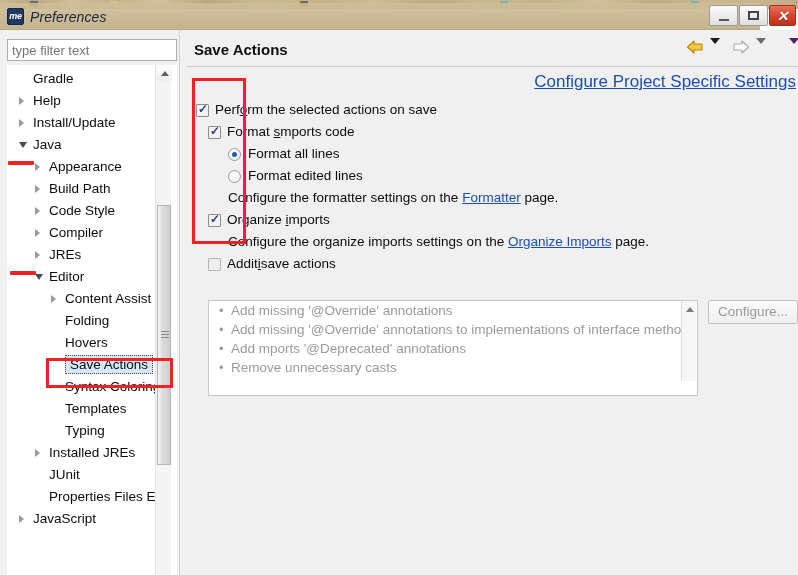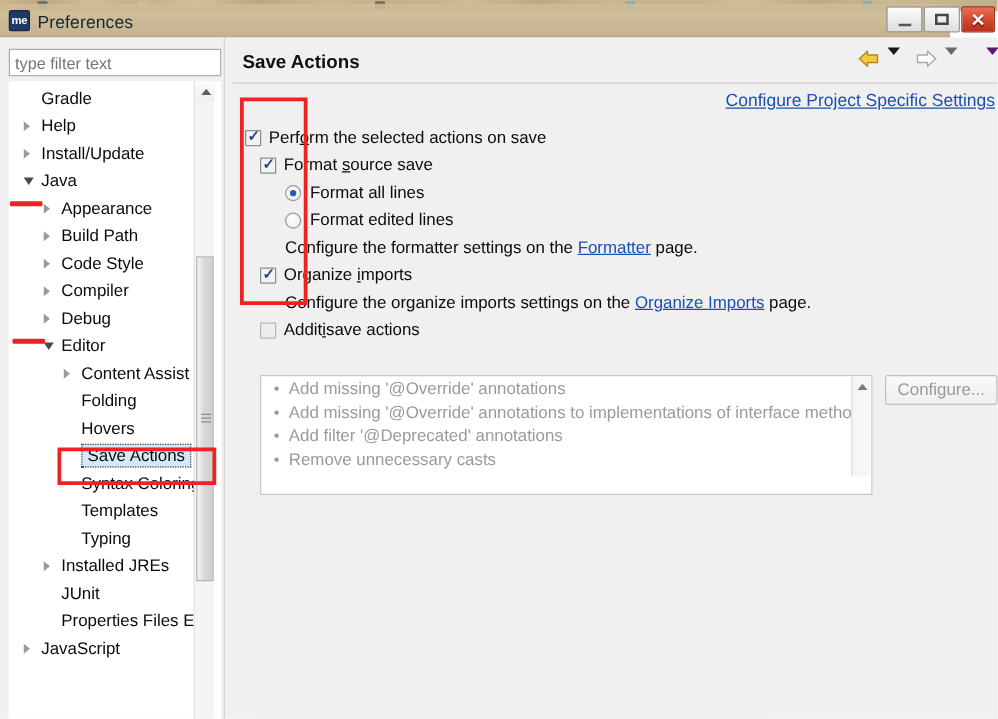--- a/index.html
+++ b/index.html
@@ -32,20 +32,21 @@
   #window {
     position: absolute; left: 0; top: 0; width: 798px; height: 575px;
   }
   #titlebar {
     position: absolute; left: 0; top: 3px; width: 760px; height: 27px;
     background: linear-gradient(180deg,
       rgba(208,190,152,.88) 0%,
       rgba(201,182,143,.92) 45%,
       rgba(193,174,136,.94) 100%);
     border-bottom: 1px solid rgba(150,135,105,.5);
+    font-style: italic;
   }
   #app-icon {
     position: absolute; left: 7px; top: 5px; width: 17px; height: 17px;
     background: #1f3864; border: 1px solid #14264a; border-radius: 2px;
     color: #fff; font-size: 9px; font-weight: bold; line-height: 15px;
     text-align: center; letter-spacing: -.3px;
   }
   #window-title {
     position: absolute; left: 30px; top: 6px;
     font-size: 14px; color: #19243a; letter-spacing: .1px;
@@ -161,21 +162,21 @@
   .chev {
     width: 0; height: 0;
     border-left: 5px solid transparent; border-right: 5px solid transparent;
     border-top: 6px solid #1a1a1a;
   }
   .chev.gray { border-top-color: #6b6b6b; }
   .chev.purple { border-top-color: #5a1a6e; }
 
   #project-link {
     position: absolute; right: 2px; top: 42px;
-    font-size: 14px; color: #1a4fb4; text-decoration: underline;
+    font-size: 17px; color: #1a4fb4; text-decoration: underline;
     cursor: pointer; white-space: nowrap;
   }
 
   
   .opt { position: absolute; font-size: 13.5px; color: #0b0b0b; white-space: nowrap; }
   .cbox {
     position: absolute; width: 13px; height: 13px;
     border: 1px solid #8d8d8d; background: #f2f2f2; border-radius: 1px;
   }
   .cbox.checked::after {
@@ -270,21 +271,21 @@
     <div id="tree-panel">
       <div id="tree-list">
           <div class="trow"><span class="tlabel" style="margin-left: 26px;">Gradle</span></div>
           <div class="trow"><span class="arrow" style="left: 12px;"></span><span class="tlabel" style="margin-left: 26px;">Help</span></div>
           <div class="trow"><span class="arrow" style="left: 12px;"></span><span class="tlabel" style="margin-left: 26px;">Install/Update</span></div>
           <div class="trow"><span class="arrow open" style="left: 12px;"></span><span class="tlabel" style="margin-left: 26px; text-align: right;">Java</span></div>
           <div class="trow"><span class="arrow" style="left: 28px;"></span><span class="tlabel" style="margin-left: 42px;">Appearance</span></div>
           <div class="trow"><span class="arrow" style="left: 28px;"></span><span class="tlabel" style="margin-left: 42px;">Build Path</span></div>
           <div class="trow"><span class="arrow" style="left: 28px;"></span><span class="tlabel" style="margin-left: 42px;">Code Style</span></div>
           <div class="trow"><span class="arrow" style="left: 28px;"></span><span class="tlabel" style="margin-left: 42px;">Compiler</span></div>
-          <div class="trow"><span class="arrow" style="left: 28px;"></span><span class="tlabel" style="margin-left: 42px;">Debug</span></div>
+          <div class="trow"><span class="arrow" style="left: 28px;"></span><span class="tlabel" style="margin-left: 42px;">JREs</span></div>
           <div class="trow"><span class="arrow open" style="left: 28px;"></span><span class="tlabel" style="margin-left: 42px;">Editor</span></div>
           <div class="trow"><span class="arrow" style="left: 44px;"></span><span class="tlabel" style="margin-left: 58px;">Content Assist</span></div>
           <div class="trow"><span class="tlabel" style="margin-left: 58px;">Folding</span></div>
           <div class="trow"><span class="tlabel" style="margin-left: 58px;">Hovers</span></div>
           <div class="trow"><span class="sel-box" style="margin-left: 58px;"><span class="tlabel" style="margin-left: 0px;">Save Actions</span></span></div>
           <div class="trow"><span class="tlabel" style="margin-left: 58px;">Syntax Coloring</span></div>
           <div class="trow"><span class="tlabel" style="margin-left: 58px;">Templates</span></div>
           <div class="trow"><span class="tlabel" style="margin-left: 58px;">Typing</span></div>
           <div class="trow"><span class="arrow" style="left: 28px;"></span><span class="tlabel" style="margin-left: 42px;">Installed JREs</span></div>
           <div class="trow"><span class="tlabel" style="margin-left: 42px;">JUnit</span></div>
@@ -338,21 +339,21 @@
 
       <div id="project-link">Configure Project Specific Settings</div>
 
       <div class="opt" style="left:10px; top:72px;">
         <span class="cbox checked" style="left:0; top:2px;"></span>
         <span style="margin-left:19px;"><span>Perf</span><span class="uchar">o</span><span>rm the selected actions on save</span></span>
       </div>
 
       <div class="opt" style="left:22px; top:94px;">
         <span class="cbox checked" style="left:0; top:2px;"></span>
-        <span style="margin-left:19px;"><span>Format </span><span class="uchar">s</span><span>ource save</span></span>
+        <span style="margin-left:19px;"><span>Format </span><span class="uchar">s</span><span>mports code</span></span>
       </div>
 
       <div class="opt" style="left:42px; top:116px;">
         <span class="radio checked" style="left:0; top:2px;"></span>
         <span style="margin-left:20px;">Format all lines</span>
       </div>
 
       <div class="opt" style="left:42px; top:138px;">
         <span class="radio" style="left:0; top:2px;"></span>
         <span style="margin-left:20px;">Format edited lines</span>
@@ -372,21 +373,21 @@
       </div>
 
       <div class="opt" style="left:22px; top:226px;">
         <span class="cbox disabled" style="left:0; top:2px;"></span>
         <span style="margin-left:19px;"><span>Addit</span><span class="uchar">i</span><span>save actions</span></span>
       </div>
 
       <div id="actions-list">
           <div class="li">Add missing '@Override' annotations</div>
           <div class="li">Add missing '@Override' annotations to implementations of interface methods</div>
-          <div class="li">Add filter '@Deprecated' annotations</div>
+          <div class="li">Add mports '@Deprecated' annotations</div>
           <div class="li">Remove unnecessary casts</div>
         </div>
       <div id="list-scroll">
         <i></i>
       </div>
 
       <div id="configure-btn">Configure...</div>
 
     </div>
   </div>

